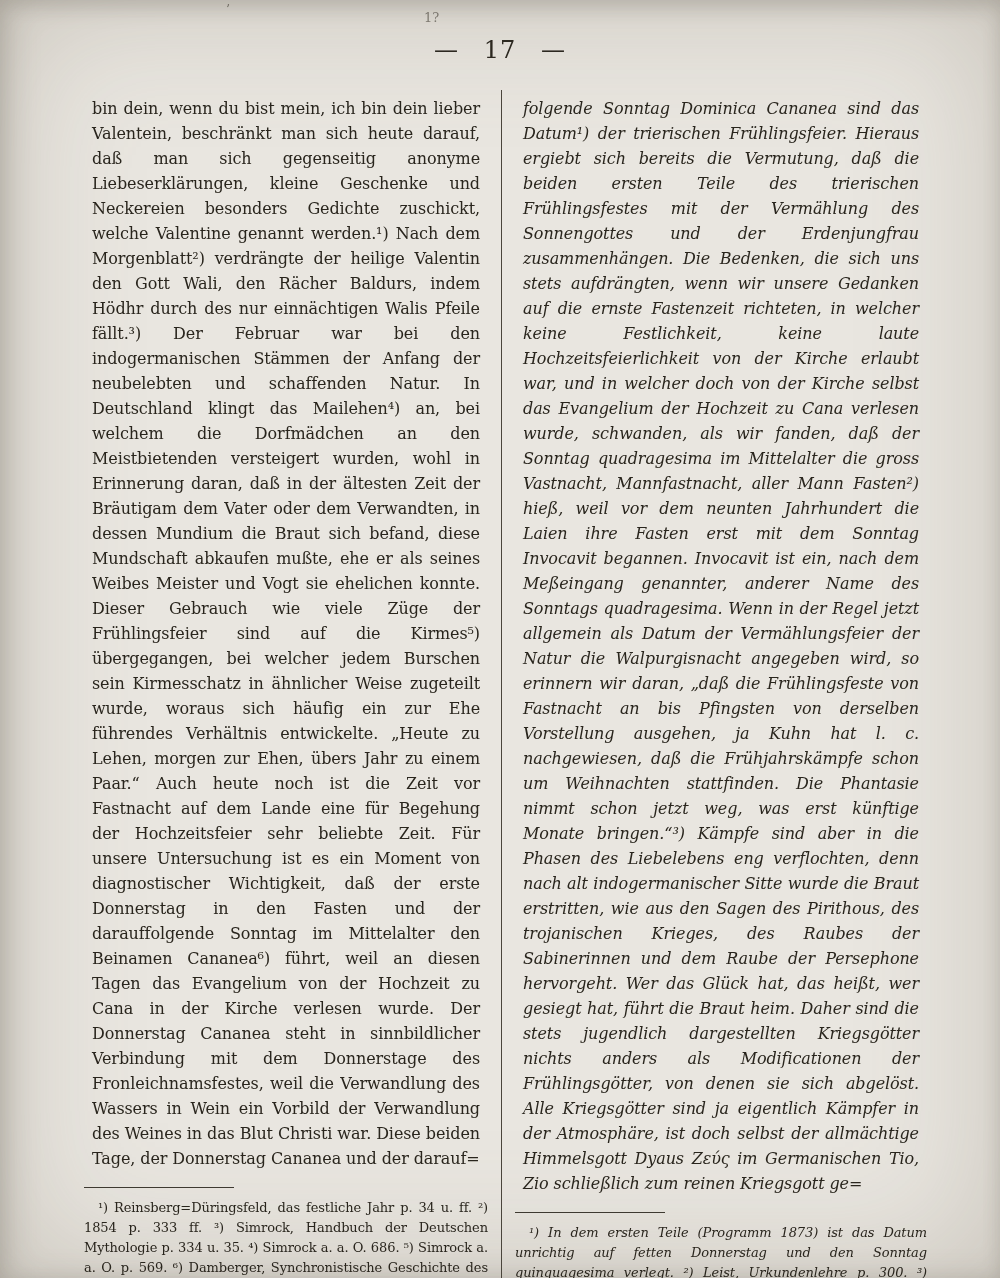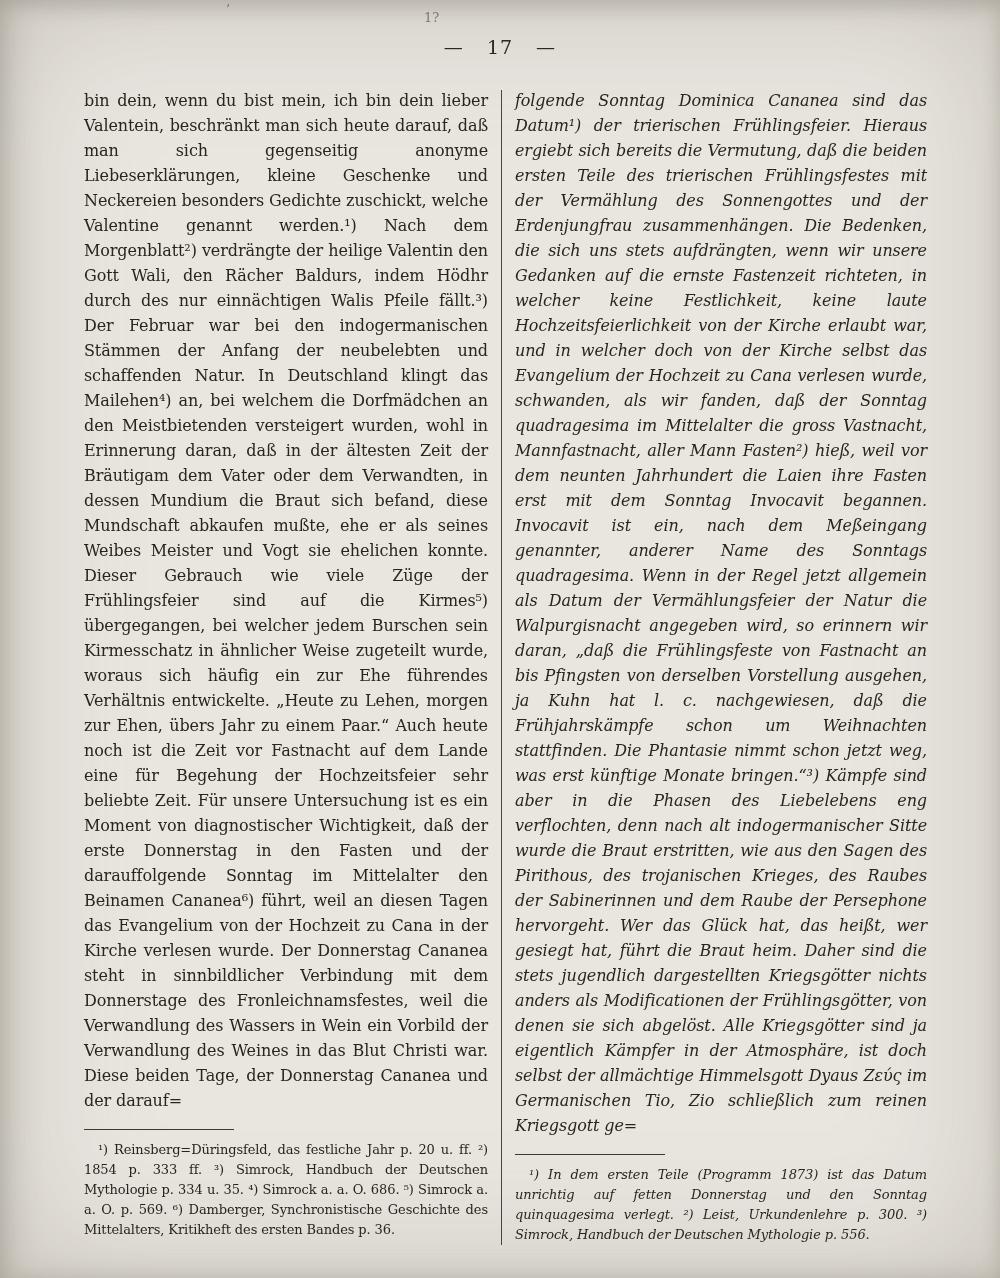--- a/index.html
+++ b/index.html
@@ -19,21 +19,21 @@
     overflow: hidden;
     font-family: "DejaVu Serif", serif;
     color: #29251d;
   }
   .page-header {
     position: absolute;
     top: 36px;
     left: 0;
     width: 100%;
     text-align: center;
-    font-size: 19px;
+    font-size: 24px;
     letter-spacing: 1px;
     word-spacing: 16px;
     color: #2c2820;
   }
   .columns {
     position: absolute;
     top: 88px;
     left: 84px;
     display: flex;
     align-items: stretch;
@@ -44,21 +44,21 @@
     -webkit-hyphens: auto;
   }
   .col-left  { width: 404px; }
   .col-right { width: 412px; font-style: italic; }
   .divider {
     width: 1px;
     background: #4a453c;
     margin: 2px 13px 0 13px;
   }
   .body-text {
-    margin: 0;
+    margin: 8px;
     font-size: 16px;
     line-height: 25px;
     letter-spacing: -0.1px;
   }
   .footnote-separator {
     border: none;
     border-top: 1px solid #3e3a31;
     width: 150px;
     margin: 16px 0 10px 0;
   }
@@ -88,21 +88,21 @@
   <span class="scan-speck speck-2">1?</span>
 
   <div class="page-header">—  17  —</div>
 
   <div class="columns">
 
     <div class="col col-left">
       <p class="body-text">bin dein, wenn du bist mein, ich bin dein lieber Valentein, beschränkt man sich heute darauf, daß man sich gegenseitig anonyme Liebeserklärungen, kleine Geschenke und Neckereien besonders Gedichte zuschickt, welche Valentine genannt werden.¹) Nach dem Morgenblatt²) verdrängte der heilige Valentin den Gott Wali, den Rächer Baldurs, indem Hödhr durch des nur einnächtigen Walis Pfeile fällt.³) Der Februar war bei den indogermanischen Stämmen der Anfang der neubelebten und schaffenden Natur. In Deutschland klingt das Mailehen⁴) an, bei welchem die Dorfmädchen an den Meistbietenden versteigert wurden, wohl in Erinnerung daran, daß in der ältesten Zeit der Bräutigam dem Vater oder dem Verwandten, in dessen Mundium die Braut sich befand, diese Mundschaft abkaufen mußte, ehe er als seines Weibes Meister und Vogt sie ehelichen konnte. Dieser Gebrauch wie viele Züge der Frühlingsfeier sind auf die Kirmes⁵) übergegangen, bei welcher jedem Burschen sein Kirmesschatz in ähnlicher Weise zugeteilt wurde, woraus sich häufig ein zur Ehe führendes Verhältnis entwickelte. „Heute zu Lehen, morgen zur Ehen, übers Jahr zu einem Paar.“ Auch heute noch ist die Zeit vor Fastnacht auf dem Lande eine für Begehung der Hochzeitsfeier sehr beliebte Zeit. Für unsere Untersuchung ist es ein Moment von diagnostischer Wichtigkeit, daß der erste Donnerstag in den Fasten und der darauffolgende Sonntag im Mittelalter den Beinamen Cananea⁶) führt, weil an diesen Tagen das Evangelium von der Hochzeit zu Cana in der Kirche verlesen wurde. Der Donnerstag Cananea steht in sinnbildlicher Verbindung mit dem Donnerstage des Fronleichnamsfestes, weil die Verwandlung des Wassers in Wein ein Vorbild der Verwandlung des Weines in das Blut Christi war. Diese beiden Tage, der Donnerstag Cananea und der darauf=</p>
       <hr class="footnote-separator">
       <p class="footnotes">
-        <span class="fn">¹) Reinsberg=Düringsfeld, das festliche Jahr p. 20 u. ff.</span>
+        <span class="fn">¹) Reinsberg=Düringsfeld, das festliche Jahr p. 34 u. ff.</span>
         <span class="fn">²) 1854 p. 333 ff.</span>
         <span class="fn">³) Simrock, Handbuch der Deutschen Mythologie p. 334 u. 35.</span>
         <span class="fn">⁴) Simrock a. a. O. 686.</span>
         <span class="fn">⁵) Simrock a. a. O. p. 569.</span>
         <span class="fn">⁶) Damberger, Synchronistische Geschichte des Mittelalters, Kritikheft des ersten Bandes p. 36.</span>
       </p>
     </div>
 
     <div class="divider"></div>
 

